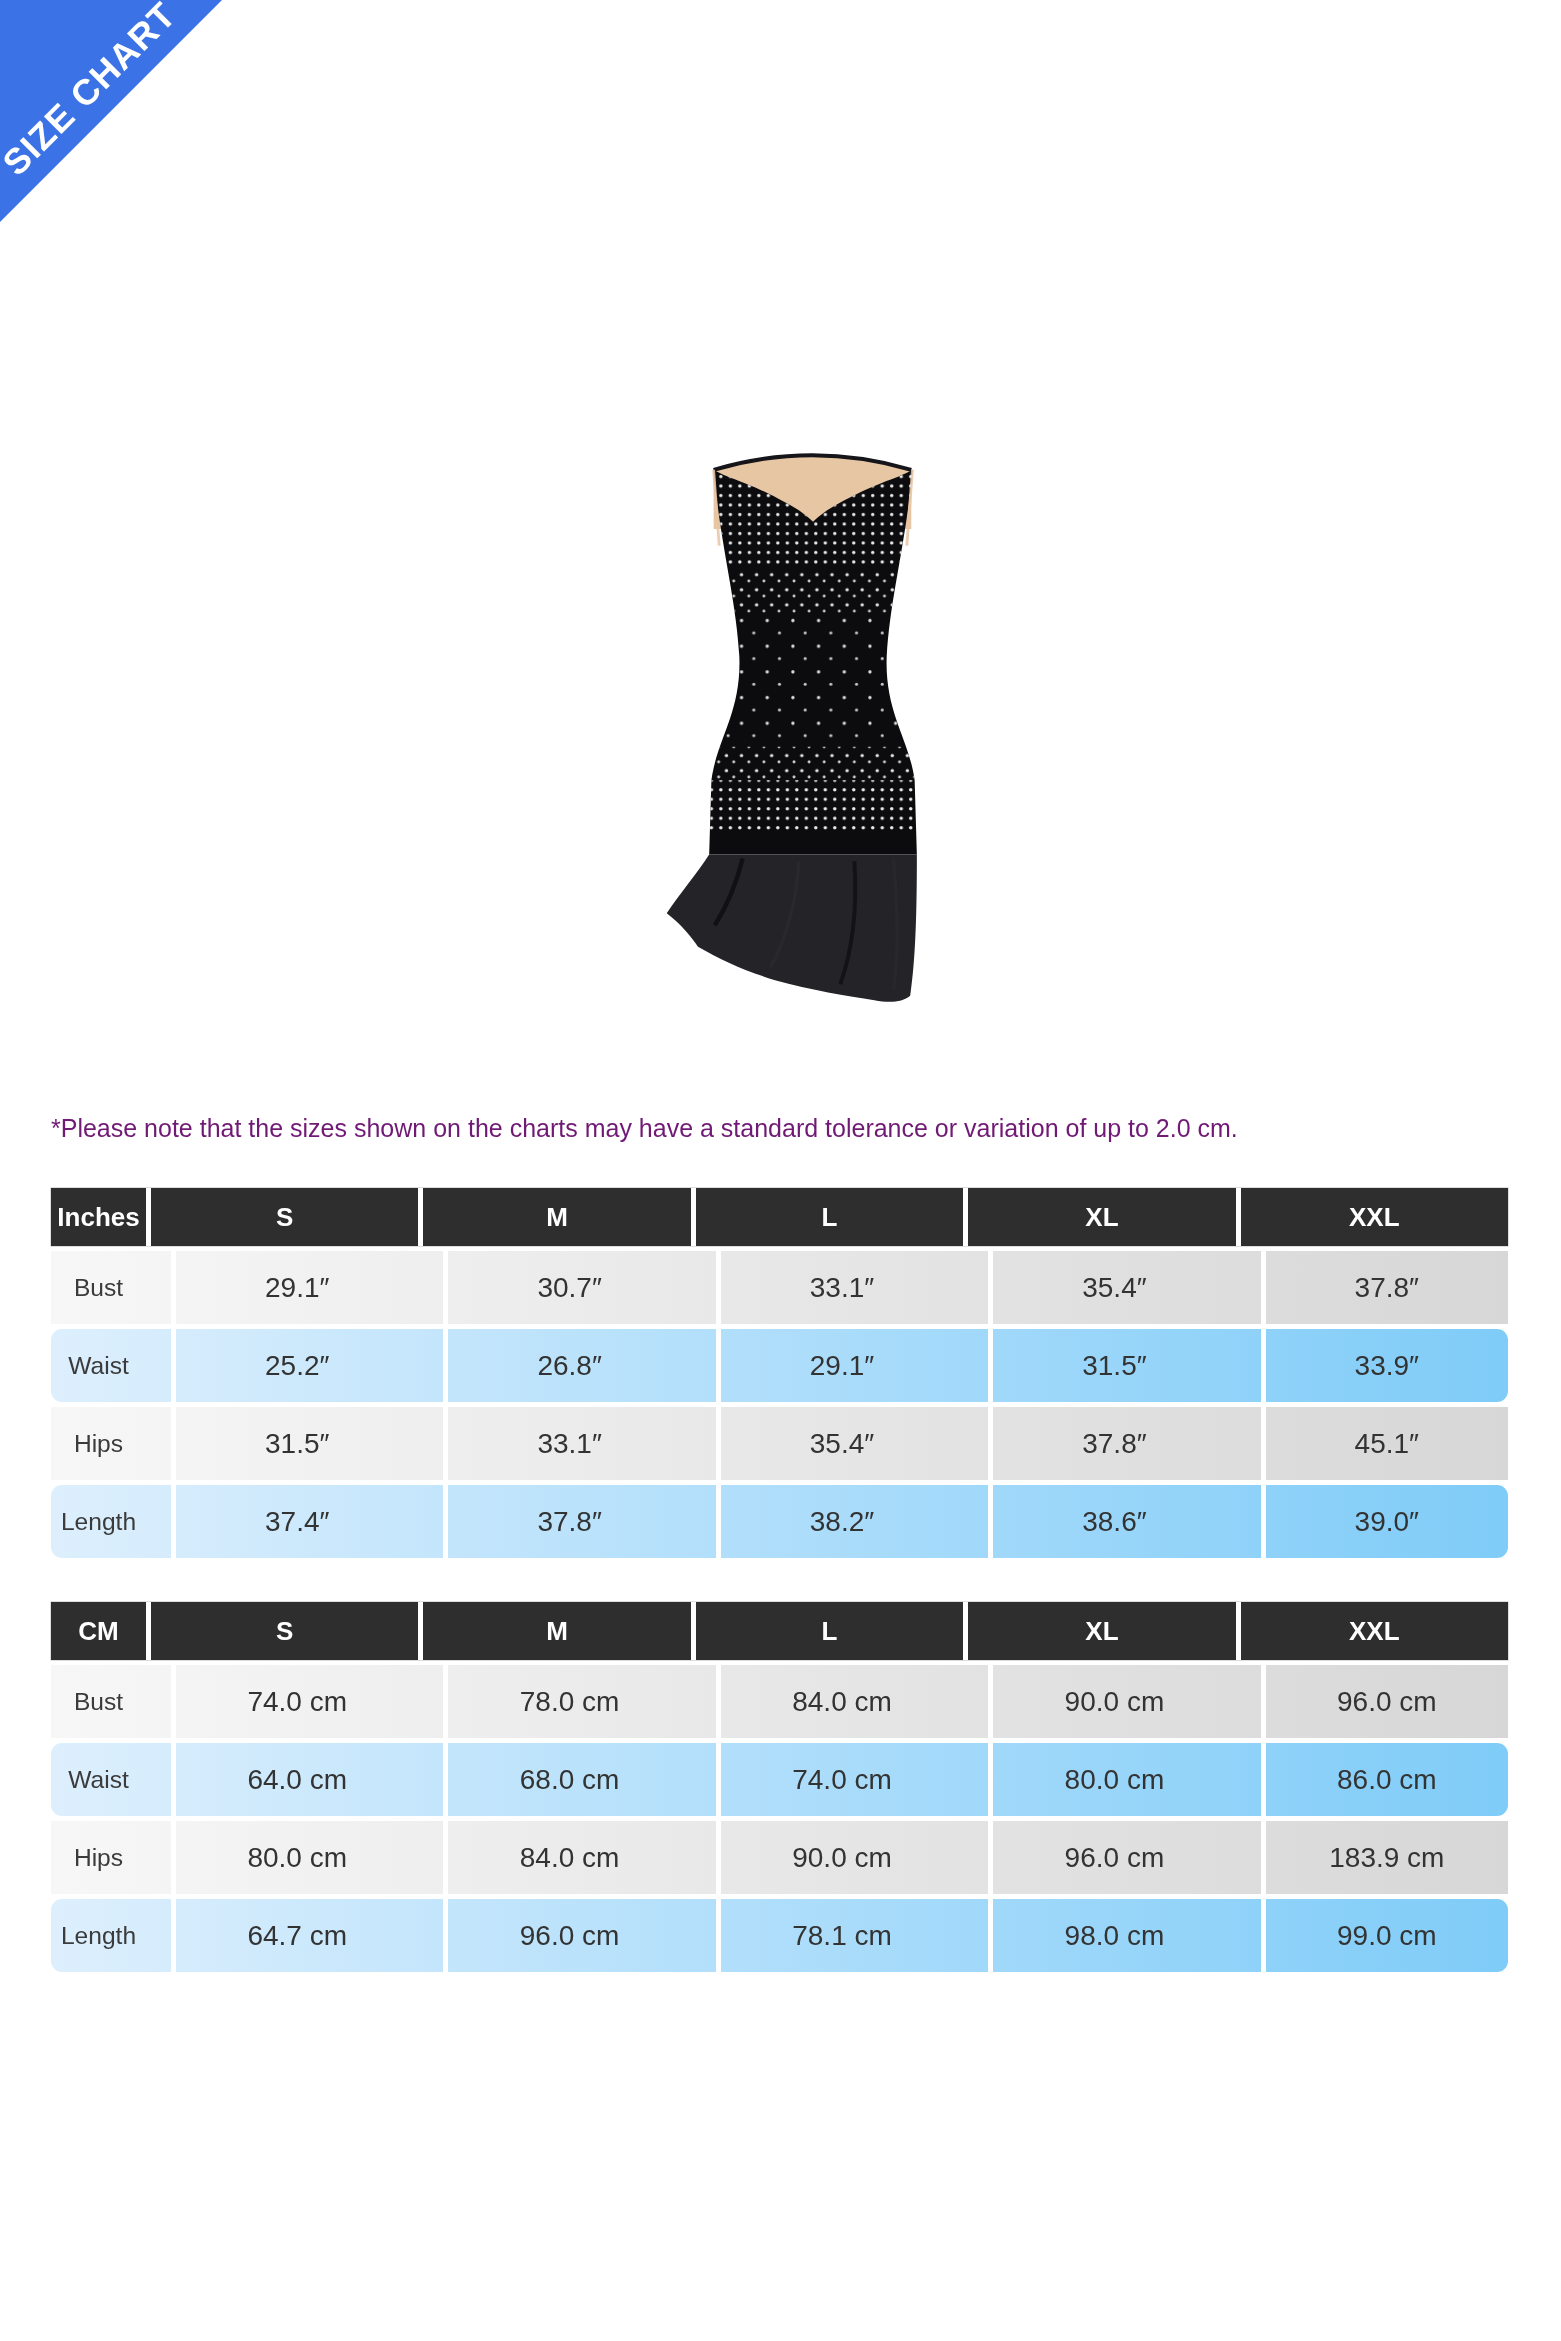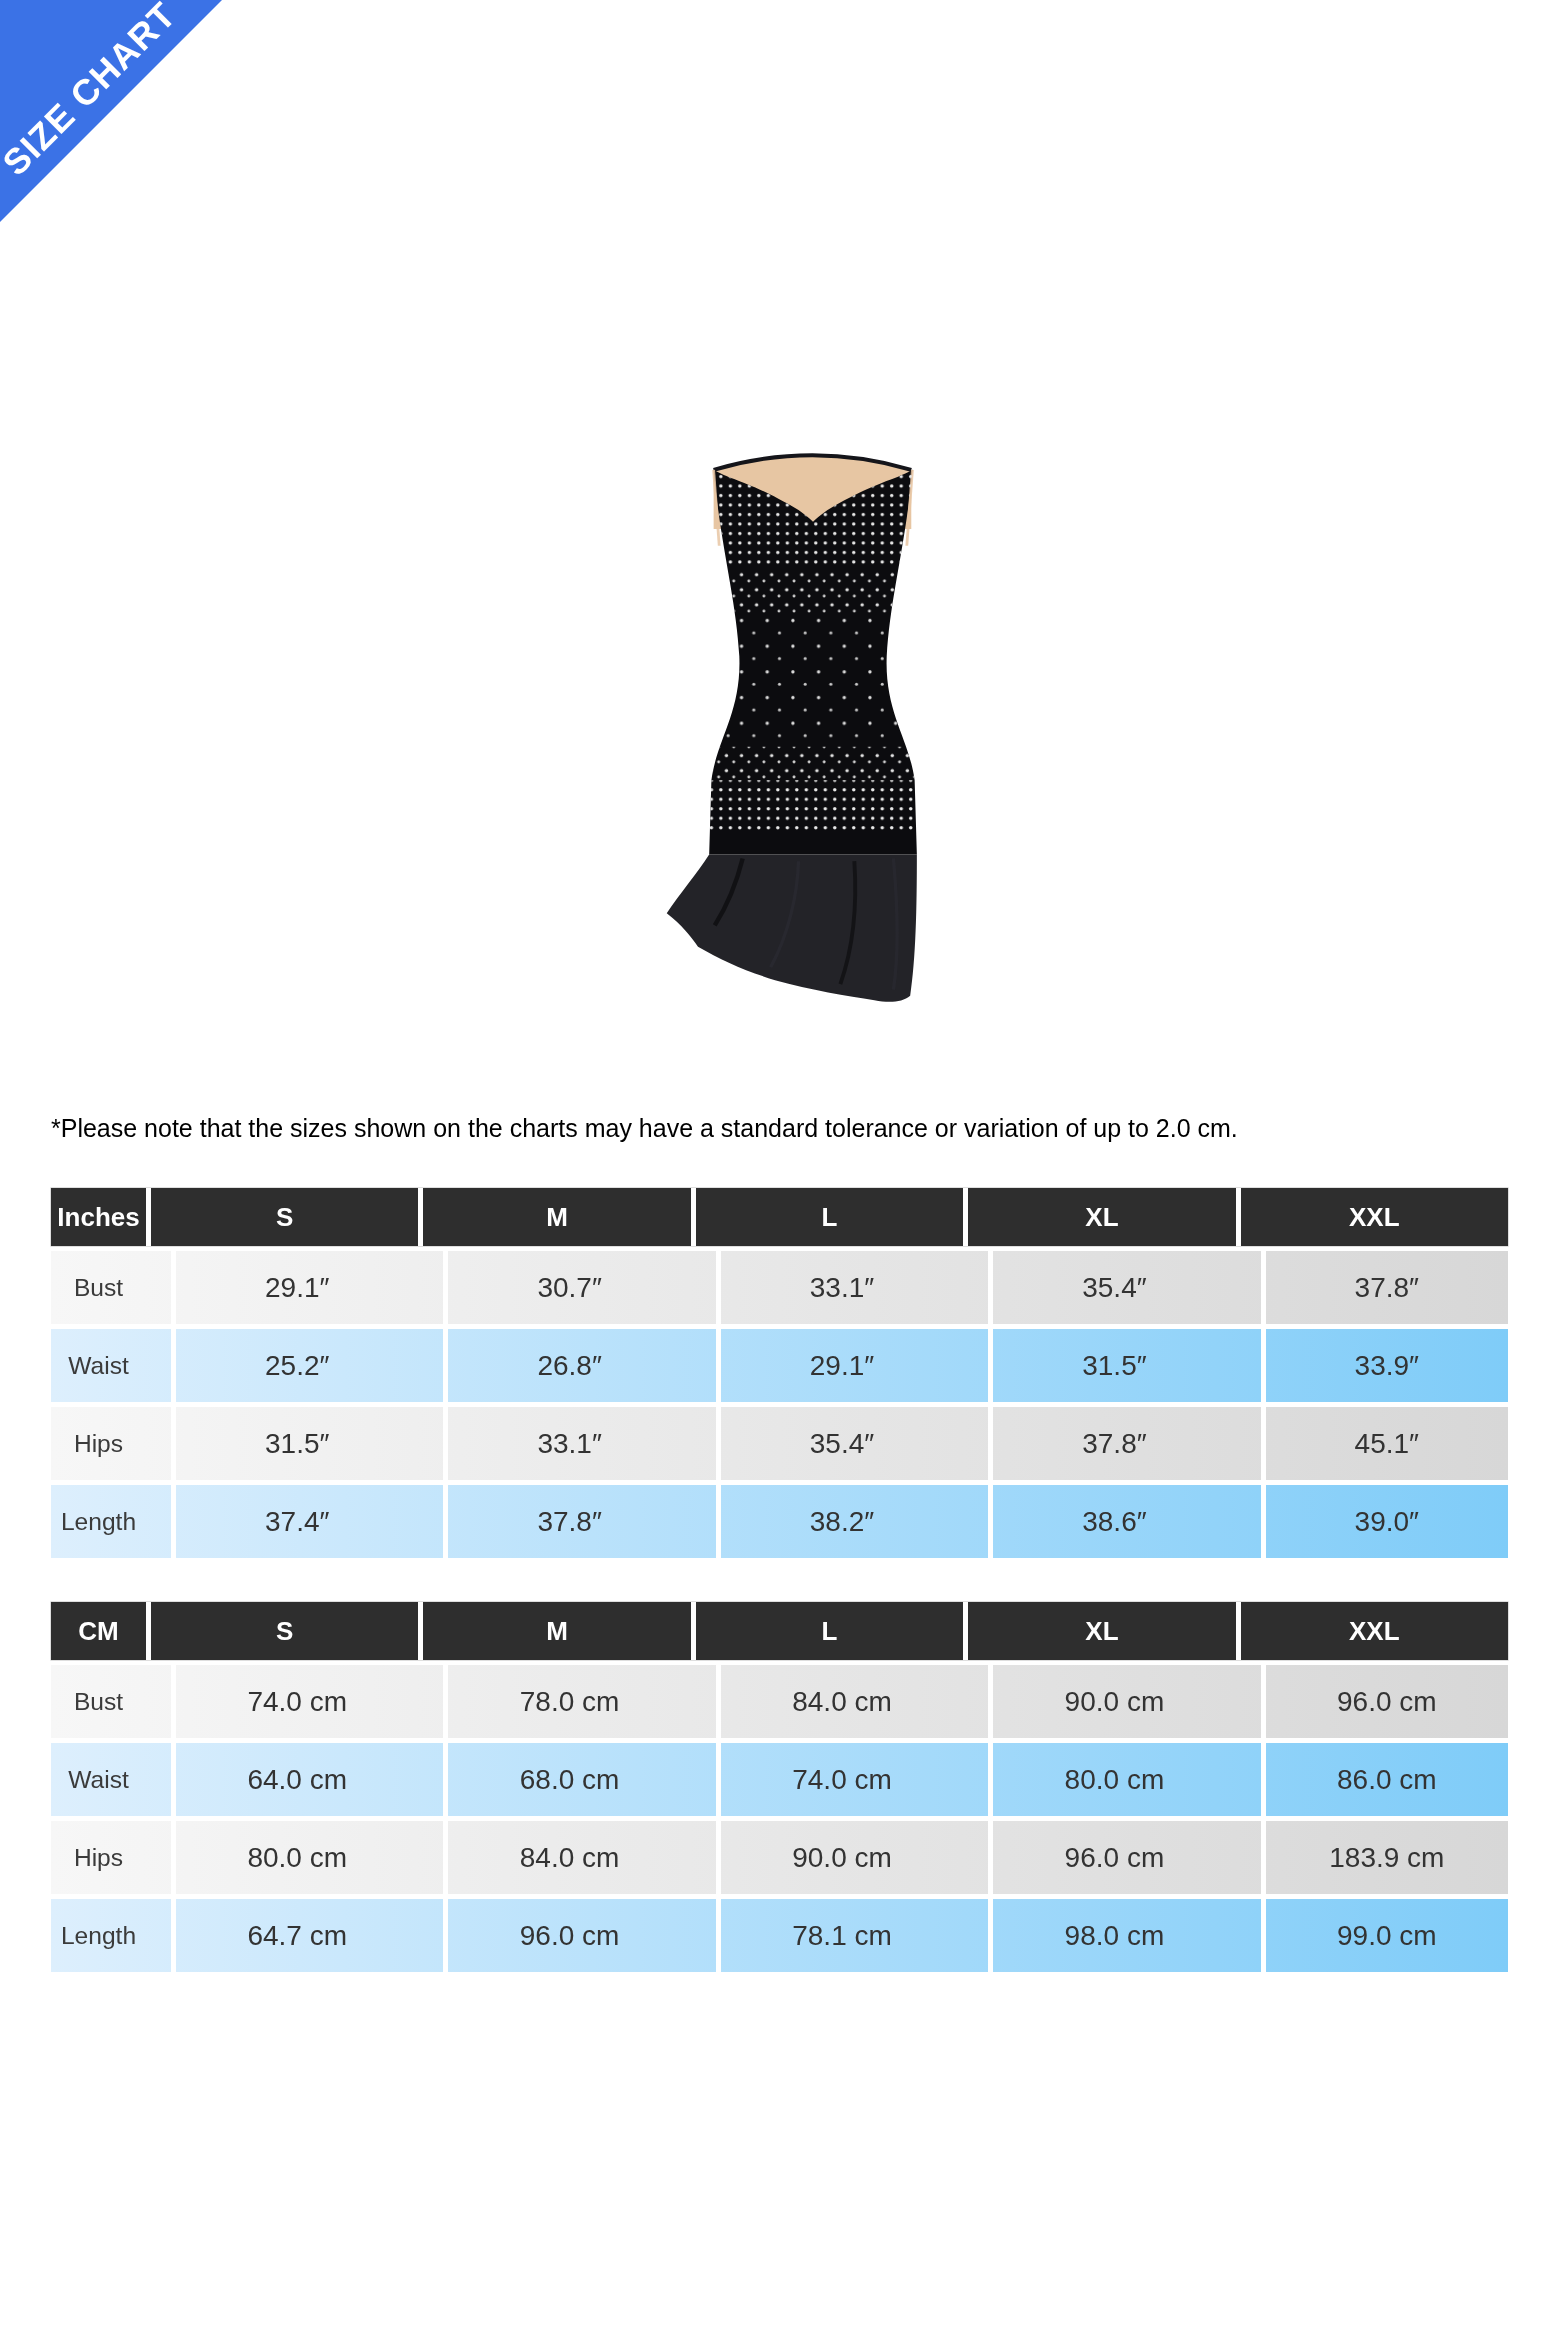--- a/index.html
+++ b/index.html
@@ -20,21 +20,21 @@
     text-align:center;color:#ffffff;font-size:36px;font-weight:800;
     letter-spacing:1.1px;line-height:48px;white-space:nowrap;
   }
 
   
   .dress-figure{position:absolute;left:631px;top:434px;width:335px;height:592px;}
 
   
   .note{
     position:absolute;left:51px;top:1112px;width:1457px;
-    font-size:25px;line-height:32px;color:#000000;white-space:nowrap;
+    font-size:25px;line-height:32px;color:#701a75;white-space:nowrap;
   }
 
   
   .tables{position:absolute;left:51px;top:1188px;width:1457px;}
   .size-table{width:1457px;}
   .size-table + .size-table{margin-top:44px;}
 
   .trow{display:flex;height:73px;margin-top:5px;align-items:stretch;}
   .trow.header{height:58px;margin-top:0;box-shadow:0 0 0 0.6px #c9c9c9;}
 
@@ -43,21 +43,21 @@
     box-sizing:border-box;
   }
   .cell.unit, .cell.label{width:95px;flex:0 0 95px;}
   .cell.size, .cell.value{flex:1 1 0;border-left:5px solid #ffffff;}
 
   .trow.header .cell{
     background:#2e2e2e;color:#ffffff;font-weight:bold;font-size:26px;
   }
   .trow.data{color:#333333;gap:25px;}
   .trow.row-gray{background:linear-gradient(90deg,#f7f7f7,#d7d7d7);}
-  .trow.row-blue{background:linear-gradient(90deg,#ddeffd,#7fccf8);}
+  .trow.row-blue{background:linear-gradient(90deg,#ddeffd,#7fccf8);border-radius:11px;}
   .cell.label{font-size:24.6px;color:#3b3b3b;}
   .cell.value{font-size:28px;}
 </style>
 </head>
 <body>
 
 <div class="ribbon">
   <div class="ribbon-triangle"></div>
   <div class="ribbon-label">SIZE CHART</div>
 </div>

